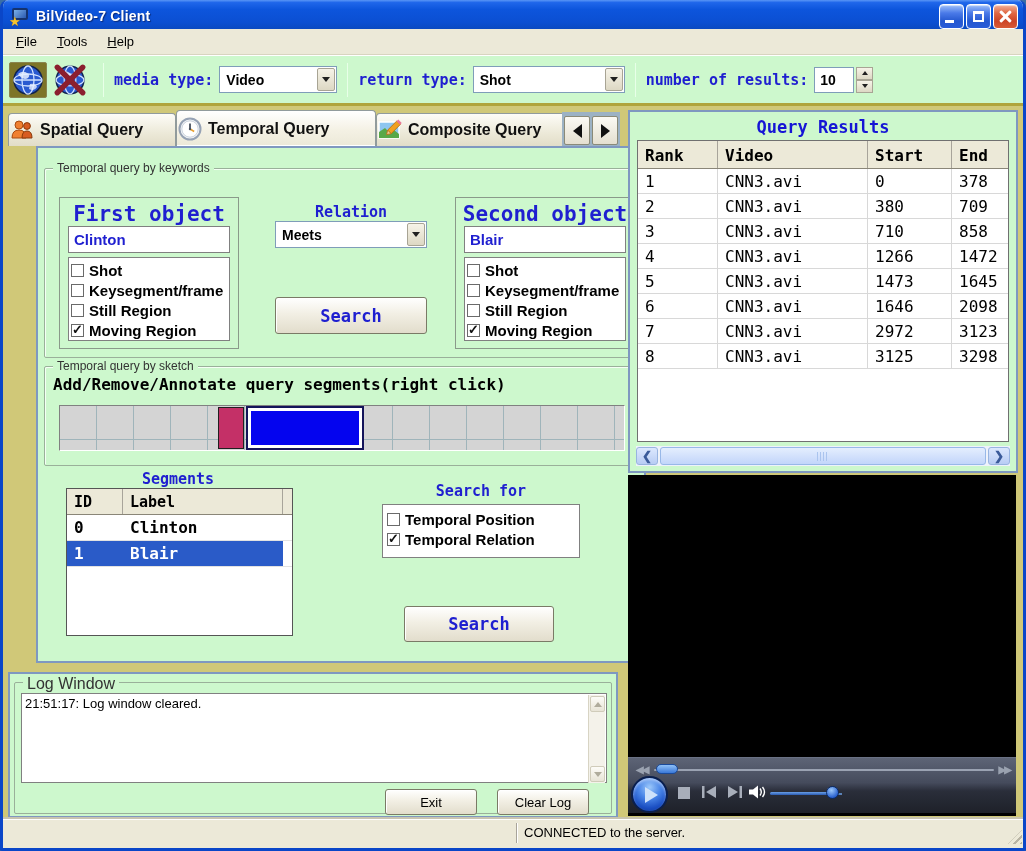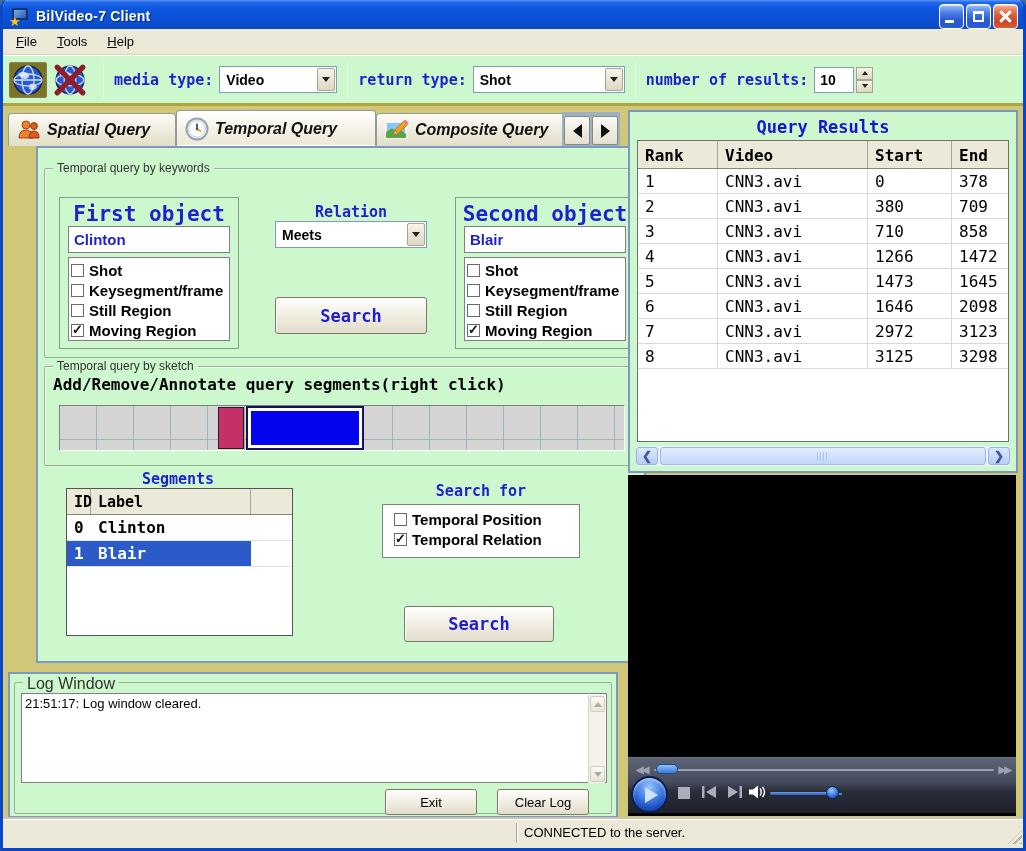--- a/index.html
+++ b/index.html
@@ -47,21 +47,21 @@
   .spin-btn { width:17px; height:13px; background:linear-gradient(180deg,#f6f3e8,#ddd8c4); border:1px solid #a8a494; display:flex; align-items:center; justify-content:center; }
   .spin-btn .tri-up,.spin-btn .tri-down { border-left-width:3px; border-right-width:3px; border-top-width:4px; border-bottom-width:4px; }
 
   
   .content { position:absolute; left:0; top:106px; width:1020px; height:716px; background:#d0c878; }
 
   
   .tabstrip { position:absolute; left:5px; top:4px; width:612px; height:36px; }
   .arrowzone { position:absolute; right:0; top:2px; width:58px; height:34px; background:#9cb2c4; z-index:3; display:flex; align-items:flex-end; gap:2px; padding:0 1px 1px 2px; }
   .tab { position:absolute; bottom:0; height:33px; background:linear-gradient(180deg,#fdfcf7,#ece9d8 60%,#e2ddc8);
-    border:1px solid #919b9c; border-bottom:none; border-radius:4px 4px 0 0; display:flex; align-items:center; padding:0 8px; gap:6px; white-space:nowrap; overflow:hidden;font-style:italic; }
+    border:1px solid #919b9c; border-bottom:none; border-radius:4px 4px 0 0; display:flex; align-items:center; padding:0 1px; gap:6px; white-space:nowrap; overflow:hidden; }
   .tab .tab-label { font-weight:bold; font-size:16px; color:#111; }
   .tab.active { height:36px; z-index:2; background:linear-gradient(180deg,#ffffff,#f4f1e4 55%,#ece9d8); box-shadow:0 -1px 0 #fff inset; }
   .tab-icon { width:24px; height:24px; flex:0 0 auto; }
   .arrow-btn { width:26px; height:29px; background:linear-gradient(180deg,#fbfaf4,#e4dfd0); border:1px solid #8a8a78; border-radius:2px; display:flex; align-items:center; justify-content:center; }
   .tri-left { width:0; height:0; border-top:7px solid transparent; border-bottom:7px solid transparent; border-right:9px solid #101010; }
   .tri-right { width:0; height:0; border-top:7px solid transparent; border-bottom:7px solid transparent; border-left:9px solid #101010; }
 
   
   .page { position:absolute; left:5px; top:40px; width:610px; height:517px; background:#cdf8cd; border:2px solid #7f98c0;margin-left:28px; }
   .groupbox { position:absolute; border:1px solid #9ab09a; border-radius:2px; box-shadow:1px 1px 0 #f4fff4 inset; }
@@ -96,27 +96,27 @@
   .seg.blue { left:186px; top:0px; width:118px; height:44px; border:2px solid #14145a; box-shadow:inset 0 0 0 3px #fff; }
 
   
   .seg-title { position:absolute; left:30px; top:322px; width:220px; text-align:center;
     font-family:"DejaVu Sans Mono",monospace; font-weight:bold; font-size:15px; color:#1f1fd0; }
   .seg-table { position:absolute; left:28px; top:340px; width:227px; height:148px; background:#fff; border:1px solid #555; }
   .seg-hrow { display:flex; height:26px; background:#ece9d8; border-bottom:1px solid #8a8678; }
   .seg-hcell { font-family:"DejaVu Sans Mono",monospace; font-weight:bold; font-size:15px; color:#000; padding:4px 0 0 7px; border-right:1px solid #a8a49a; }
   .seg-row { display:flex; height:26px; border-bottom:1px solid #e2e2e2; }
   .seg-cell { font-family:"DejaVu Sans Mono",monospace; font-weight:bold; font-size:16px; color:#000; padding:3px 0 0 7px; }
-  .c-id { width:24px; } .c-label { width:160px; } .c-extra { flex:1; border-right:none; }
+  .c-id { width:56px; } .c-label { width:160px; } .c-extra { flex:1; border-right:none; }
   .seg-row.selected .c-id, .seg-row.selected .c-label { background:#2a5bc8; color:#fff; }
 
   
   .sf-title { position:absolute; left:344px; top:334px; width:198px; text-align:center;
     font-family:"DejaVu Sans Mono",monospace; font-weight:bold; font-size:15px; color:#1f1fd0; }
-  .sf-box { position:absolute; left:344px; top:356px; width:198px; height:54px; background:#fff; border:1px solid #808080; padding:4px 0 0 11px; }
+  .sf-box { position:absolute; left:344px; top:356px; width:198px; height:54px; background:#fff; border:1px solid #808080; padding:4px 0 0 4px; }
   .sf-search { position:absolute; left:366px; top:458px; width:150px; height:36px; }
   .kw-search { position:absolute; left:0; top:100px; width:152px; height:37px; }
   .relation-combo { position:absolute; left:0; top:24px; width:152px; }
 
   
   .log-panel { position:absolute; left:5px; top:566px; width:610px; height:146px; background:#cdf8cd; border:2px solid #7f98c0; }
   .log-group { position:absolute; left:4px; top:8px; width:598px; height:132px; border:1px solid #9ab09a; border-radius:2px; }
   .log-group .gb-label { position:absolute; top:-8px; left:8px; background:#cdf8cd; padding:0 4px; font-size:16px; color:#333; }
   .log-area { position:absolute; left:6px; top:10px; width:586px; height:90px; background:#fff; border:1px solid #808080; }
   .log-text { font-size:13px; color:#000; padding:2px 0 0 3px; }

